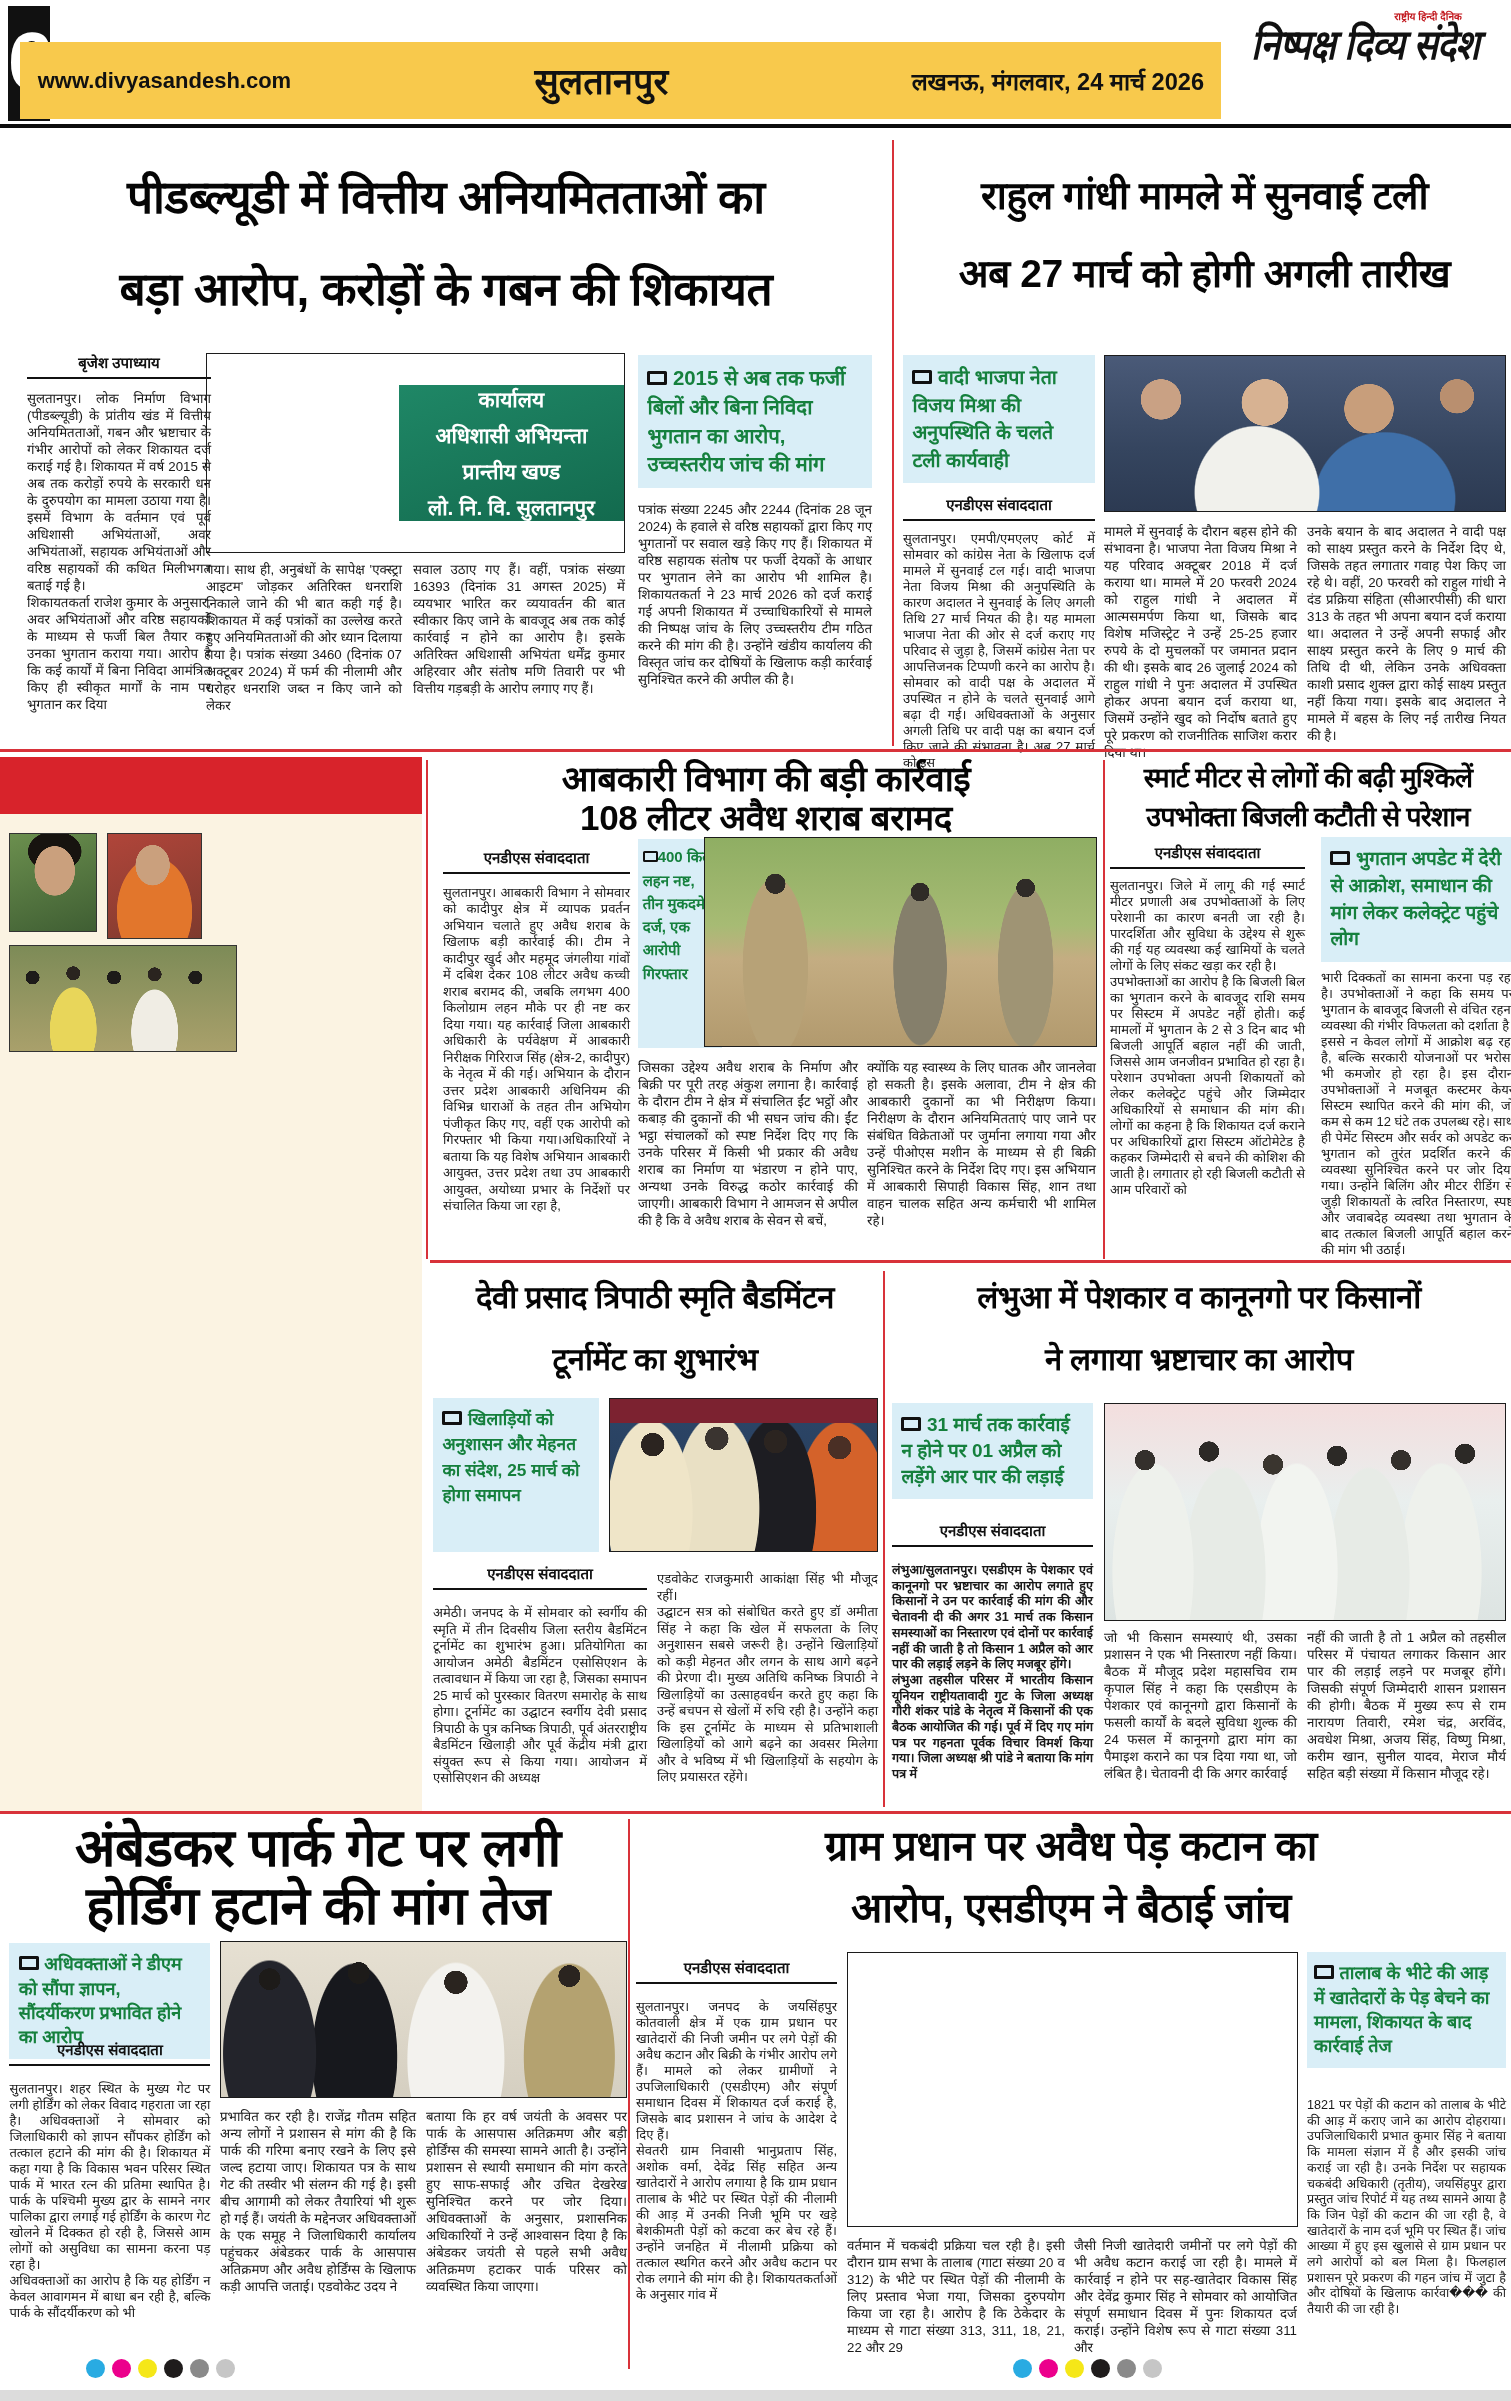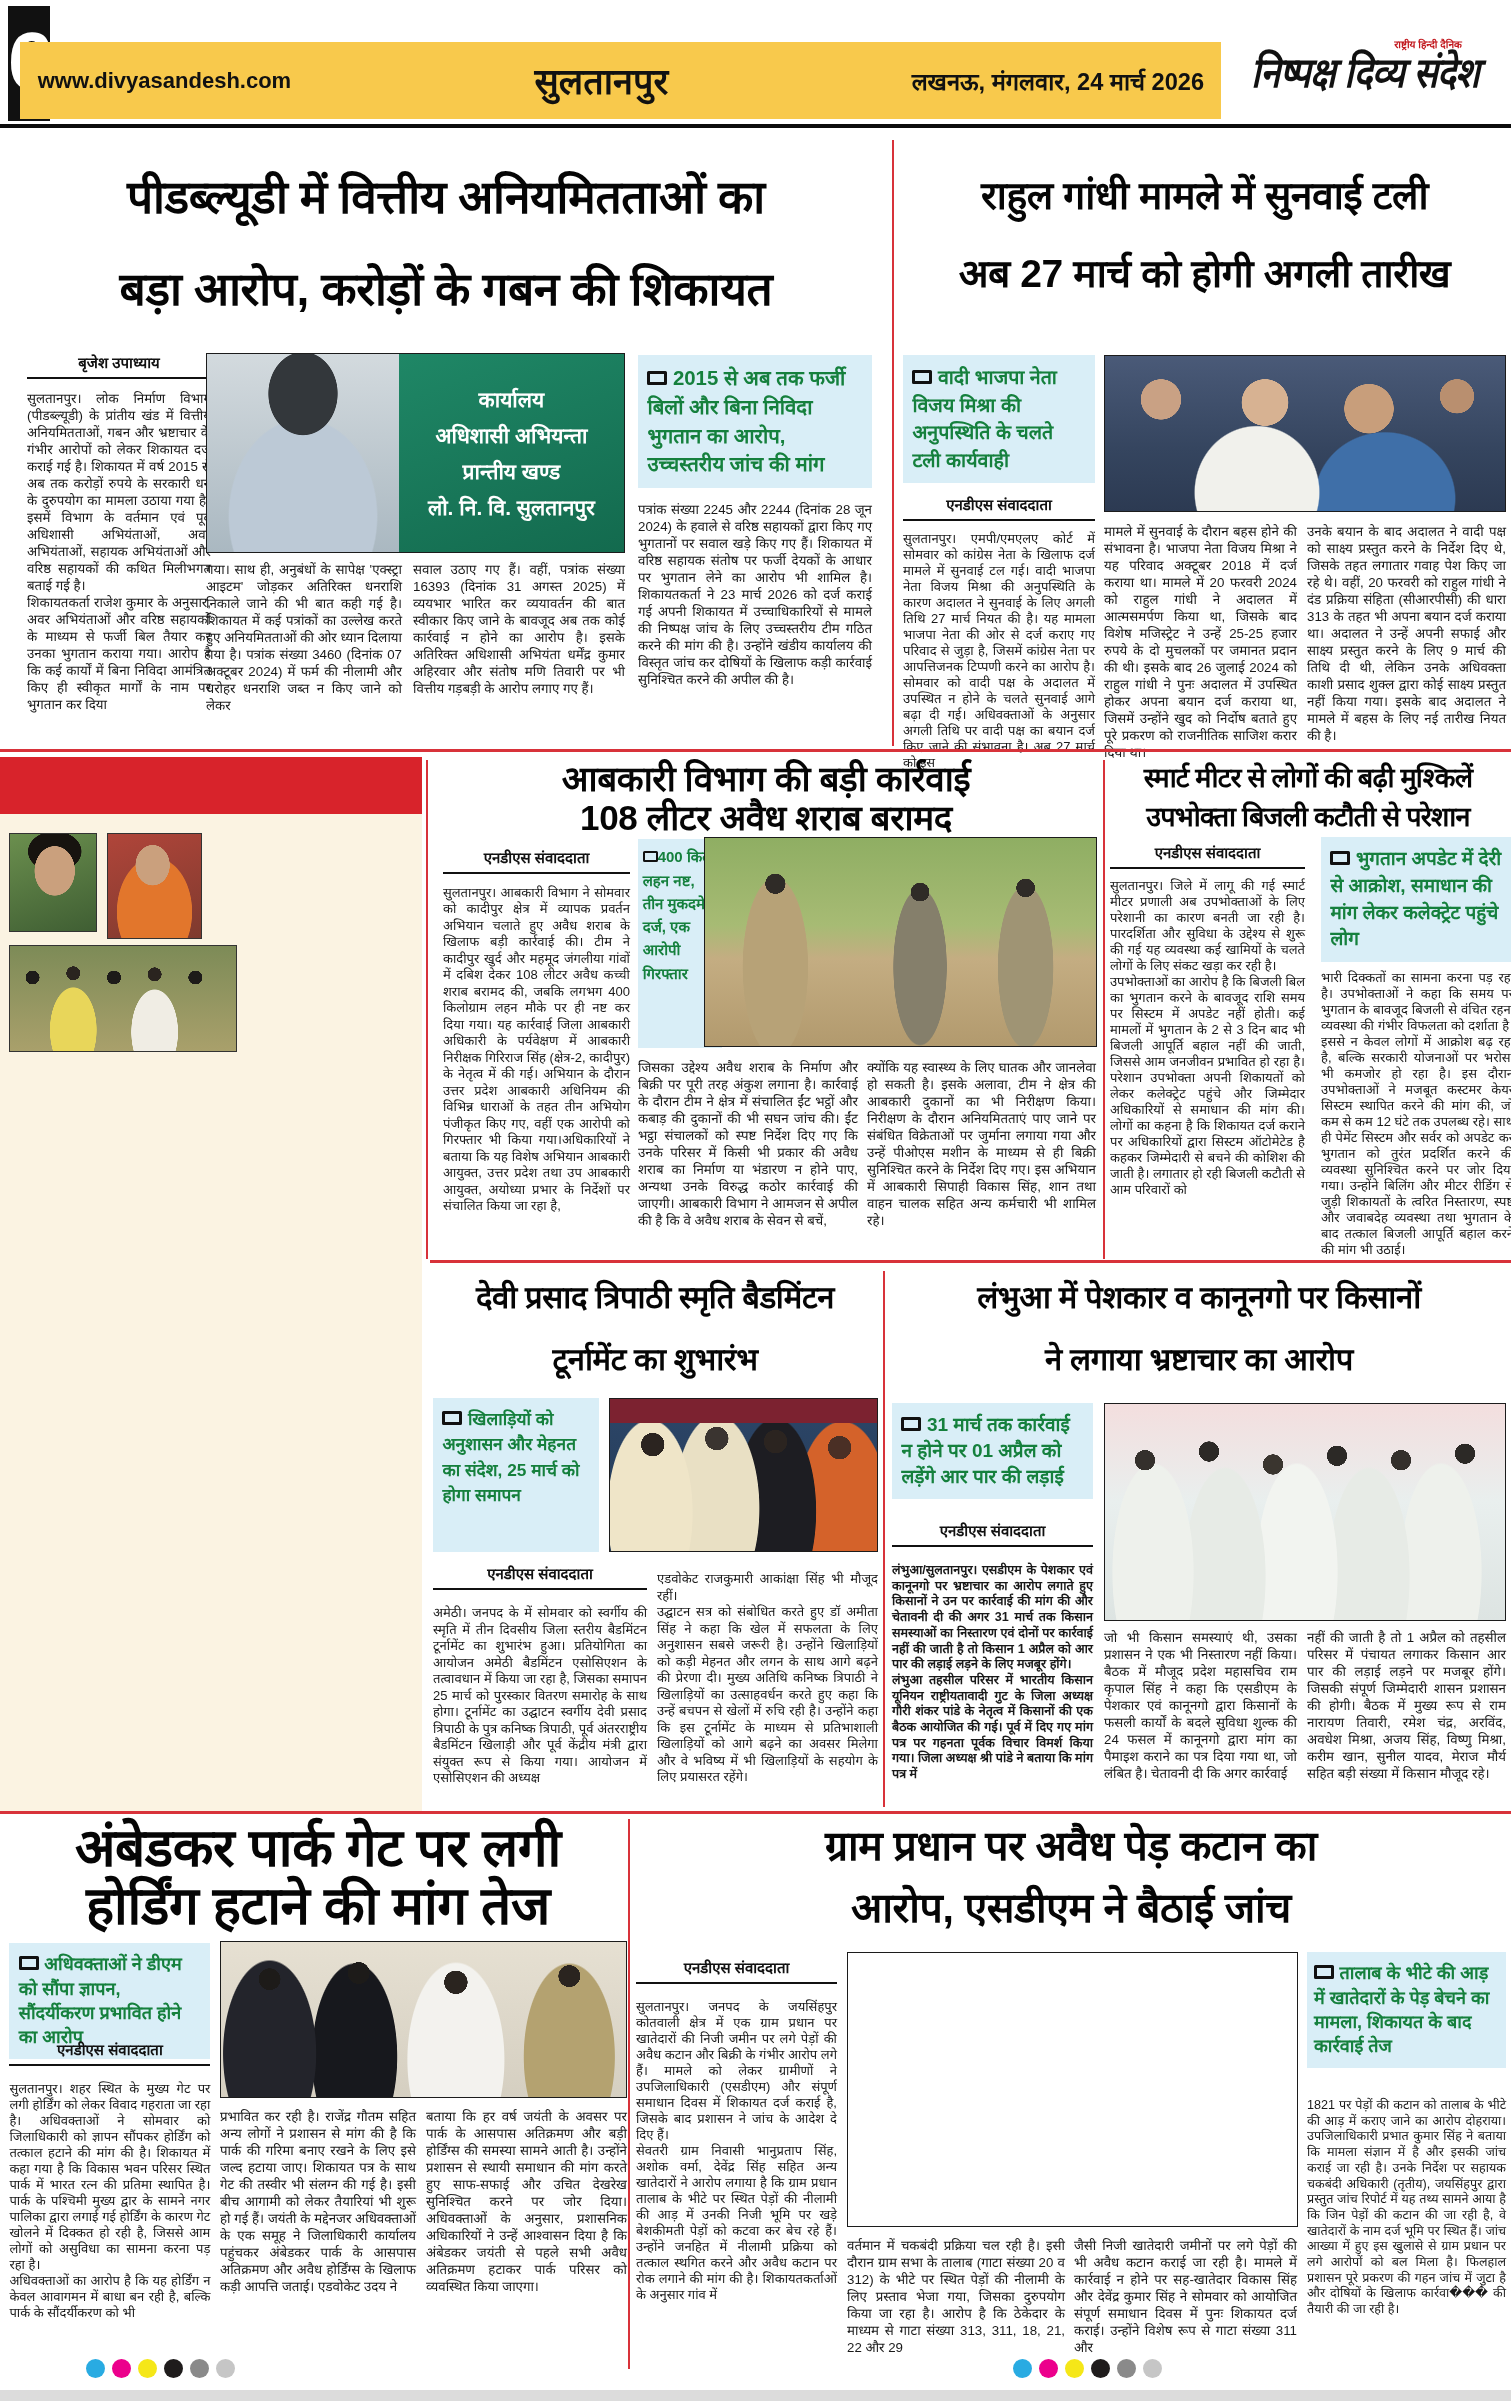--- a/index.html
+++ b/index.html
@@ -5,35 +5,35 @@
   html,body{margin:0;padding:0;background:#ffffff;}
   body{width:1512px;height:2401px;position:relative;font-family:"Liberation Sans","DejaVu Sans",sans-serif;color:#111;}
   .abs{position:absolute;}
   
   #pgnum{left:7.9px;top:6.3px;width:42px;height:115px;background:#111;color:#fff;font-size:82px;font-weight:900;text-align:center;line-height:110px;}
   #strip{left:20.4px;top:42px;width:1201px;height:77px;background:#f8c94c;display:flex;align-items:center;justify-content:space-between;padding:0 17.3px;box-sizing:border-box;}
   #strip .url{font-size:22px;font-weight:800;}
   #strip .edition{font-size:36px;font-weight:900;}
   #strip .dateline{font-size:23.6px;font-weight:800;}
   #masthead{left:1223px;top:9.4px;width:284px;height:110px;text-align:center;}
-  #masthead .tag{font-size:10.2px;color:#c2181e;font-weight:700;display:block;margin-left:126px;margin-top:28px;}
+  #masthead .tag{font-size:10.2px;color:#c2181e;font-weight:700;display:block;margin-left:126px;}
   #masthead .nm{font-size:36px;font-weight:900;font-style:italic;letter-spacing:-0.8px;line-height:1.2;display:block;transform:scaleY(1.15);}
   #toprule{left:0;top:124px;width:1512px;height:3.9px;background:#0c0c0c;}
   
   .hrule{background:#d8323a;height:3.1px;}
   .vrule{background:#d8323a;width:2.4px;}
   
   .headline{font-weight:900;text-align:center;white-space:pre-line;color:#050505;letter-spacing:-0.4px;}
   .bodytext{font-size:13.3px;line-height:17px;text-align:justify;white-space:pre-line;color:#191919;}
   .byline{font-weight:800;font-size:15px;text-align:center;border-bottom:2.4px solid #111;padding-bottom:4.7px;}
   .hl{background:#d9eef7;padding:9.4px 9.4px;font-weight:800;color:#15803d;box-sizing:border-box;}
   .hl .ic{display:inline-block;width:14px;height:8.6px;border:3.1px solid #111;border-radius:1.6px;margin-right:5.5px;}
   .hl .t{white-space:pre-line;}
   
-  .photo{border:1.6px solid #1c1c1c;box-sizing:border-box;overflow:hidden;}
+  .photo{border:1.6px solid #1c1c1c;box-sizing:border-box;overflow:hidden;align-items:center;}
   .pwd-photo{display:flex;}
   .pwd-photo .pl{flex:0 0 46%;background:
      radial-gradient(ellipse 35px 42px at 50% 20%, #33373b 98%, transparent),
      radial-gradient(ellipse 75px 98px at 50% 82%, #bcc9d6 98%, transparent),
      linear-gradient(180deg,#d3dade,#aab8c1);}
   .pwd-photo .pr{flex:1;background:linear-gradient(160deg,#1f8766,#136a4e);color:#fff;display:flex;flex-direction:column;justify-content:center;text-align:center;gap:7.9px;font-weight:700;font-size:21px;}
   .rahul-photo{background:
      radial-gradient(circle 20.4px at 14% 28%, #c9a184 98%, transparent),
      radial-gradient(circle 23.6px at 40% 30%, #d7b292 98%, transparent),
      radial-gradient(circle 25px at 66% 34%, #c89e7b 98%, transparent),

